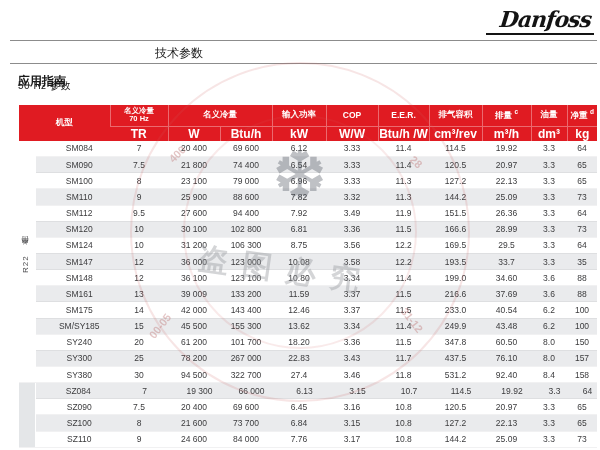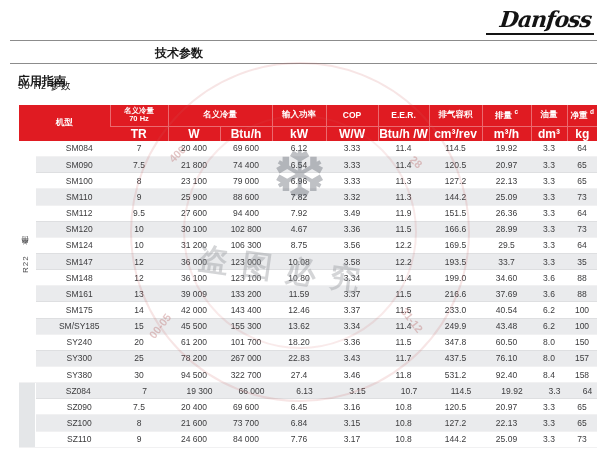--- a/index.html
+++ b/index.html
@@ -8,21 +8,21 @@
 
   .page { position:absolute; inset:0; width:600px; height:450px; background:#fff; }
 
   
   .logo-wrap { position:absolute; top:6px; right:6px; border-bottom:2.5px solid #141414; padding:0 3px 1px 14px; }
   .logo-text { font-family:"DejaVu Serif", serif; font-style:italic; font-weight:bold; font-size:22px; color:#141414; letter-spacing:-1px; transform:skewX(-6deg); display:inline-block; }
   .rule { position:absolute; left:10px; width:587px; height:1px; background:#8c8c8c; }
   .rule1 { top:40px; }
   .rule2 { top:63px; }
   .nav-left  { position:absolute; left:18px; top:45px; font-size:12px; font-weight:bold; color:#1a1a1a;margin-top:28px; }
-  .nav-right { position:absolute; left:155px; top:45px; font-size:12px; font-weight:bold; color:#1a1a1a; }
+  .nav-right { position:absolute; left:155px; top:45px; font-size:12px; font-weight:normal; color:#1a1a1a; }
   .section-title { position:absolute; left:18px; top:79px; font-size:10px; font-weight:500; color:#1a1a1a; letter-spacing:0.5px; }
 
   
   table.spec { position:absolute; left:19px; top:105px; width:578px; border-collapse:collapse; table-layout:fixed; }
   table.spec th { background:#e01b22; color:#fff; font-weight:bold; text-align:center; vertical-align:middle; }
   table.spec thead tr.hdr1 th { height:21px; font-size:8.5px; }
   table.spec thead tr.hdr2 th { height:14px; font-size:12px; border-top:1px solid rgba(255,255,255,0.35); }
   table.spec thead th + th { border-left:1px solid rgba(255,255,255,0.35); }
   th .two-line { line-height:1.15; display:block; font-size:7.5px; }
   th sup { font-size:6.5px; vertical-align:super; }
@@ -175,21 +175,21 @@
           <td class="num">151.5</td>
           <td class="num">26.36</td>
           <td class="num">3.3</td>
           <td class="num">64</td>
         </tr>
         <tr class="alt">
           <td class="model">SM120</td>
           <td class="num">10</td>
           <td class="num">30 100</td>
           <td class="num">102 800</td>
-          <td class="num">4.67</td>
+          <td class="num">6.81</td>
           <td class="num">3.36</td>
           <td class="num">11.5</td>
           <td class="num">166.6</td>
           <td class="num">28.99</td>
           <td class="num">3.3</td>
           <td class="num">73</td>
         </tr>
         <tr>
           <td class="model">SM124</td>
           <td class="num">10</td>

